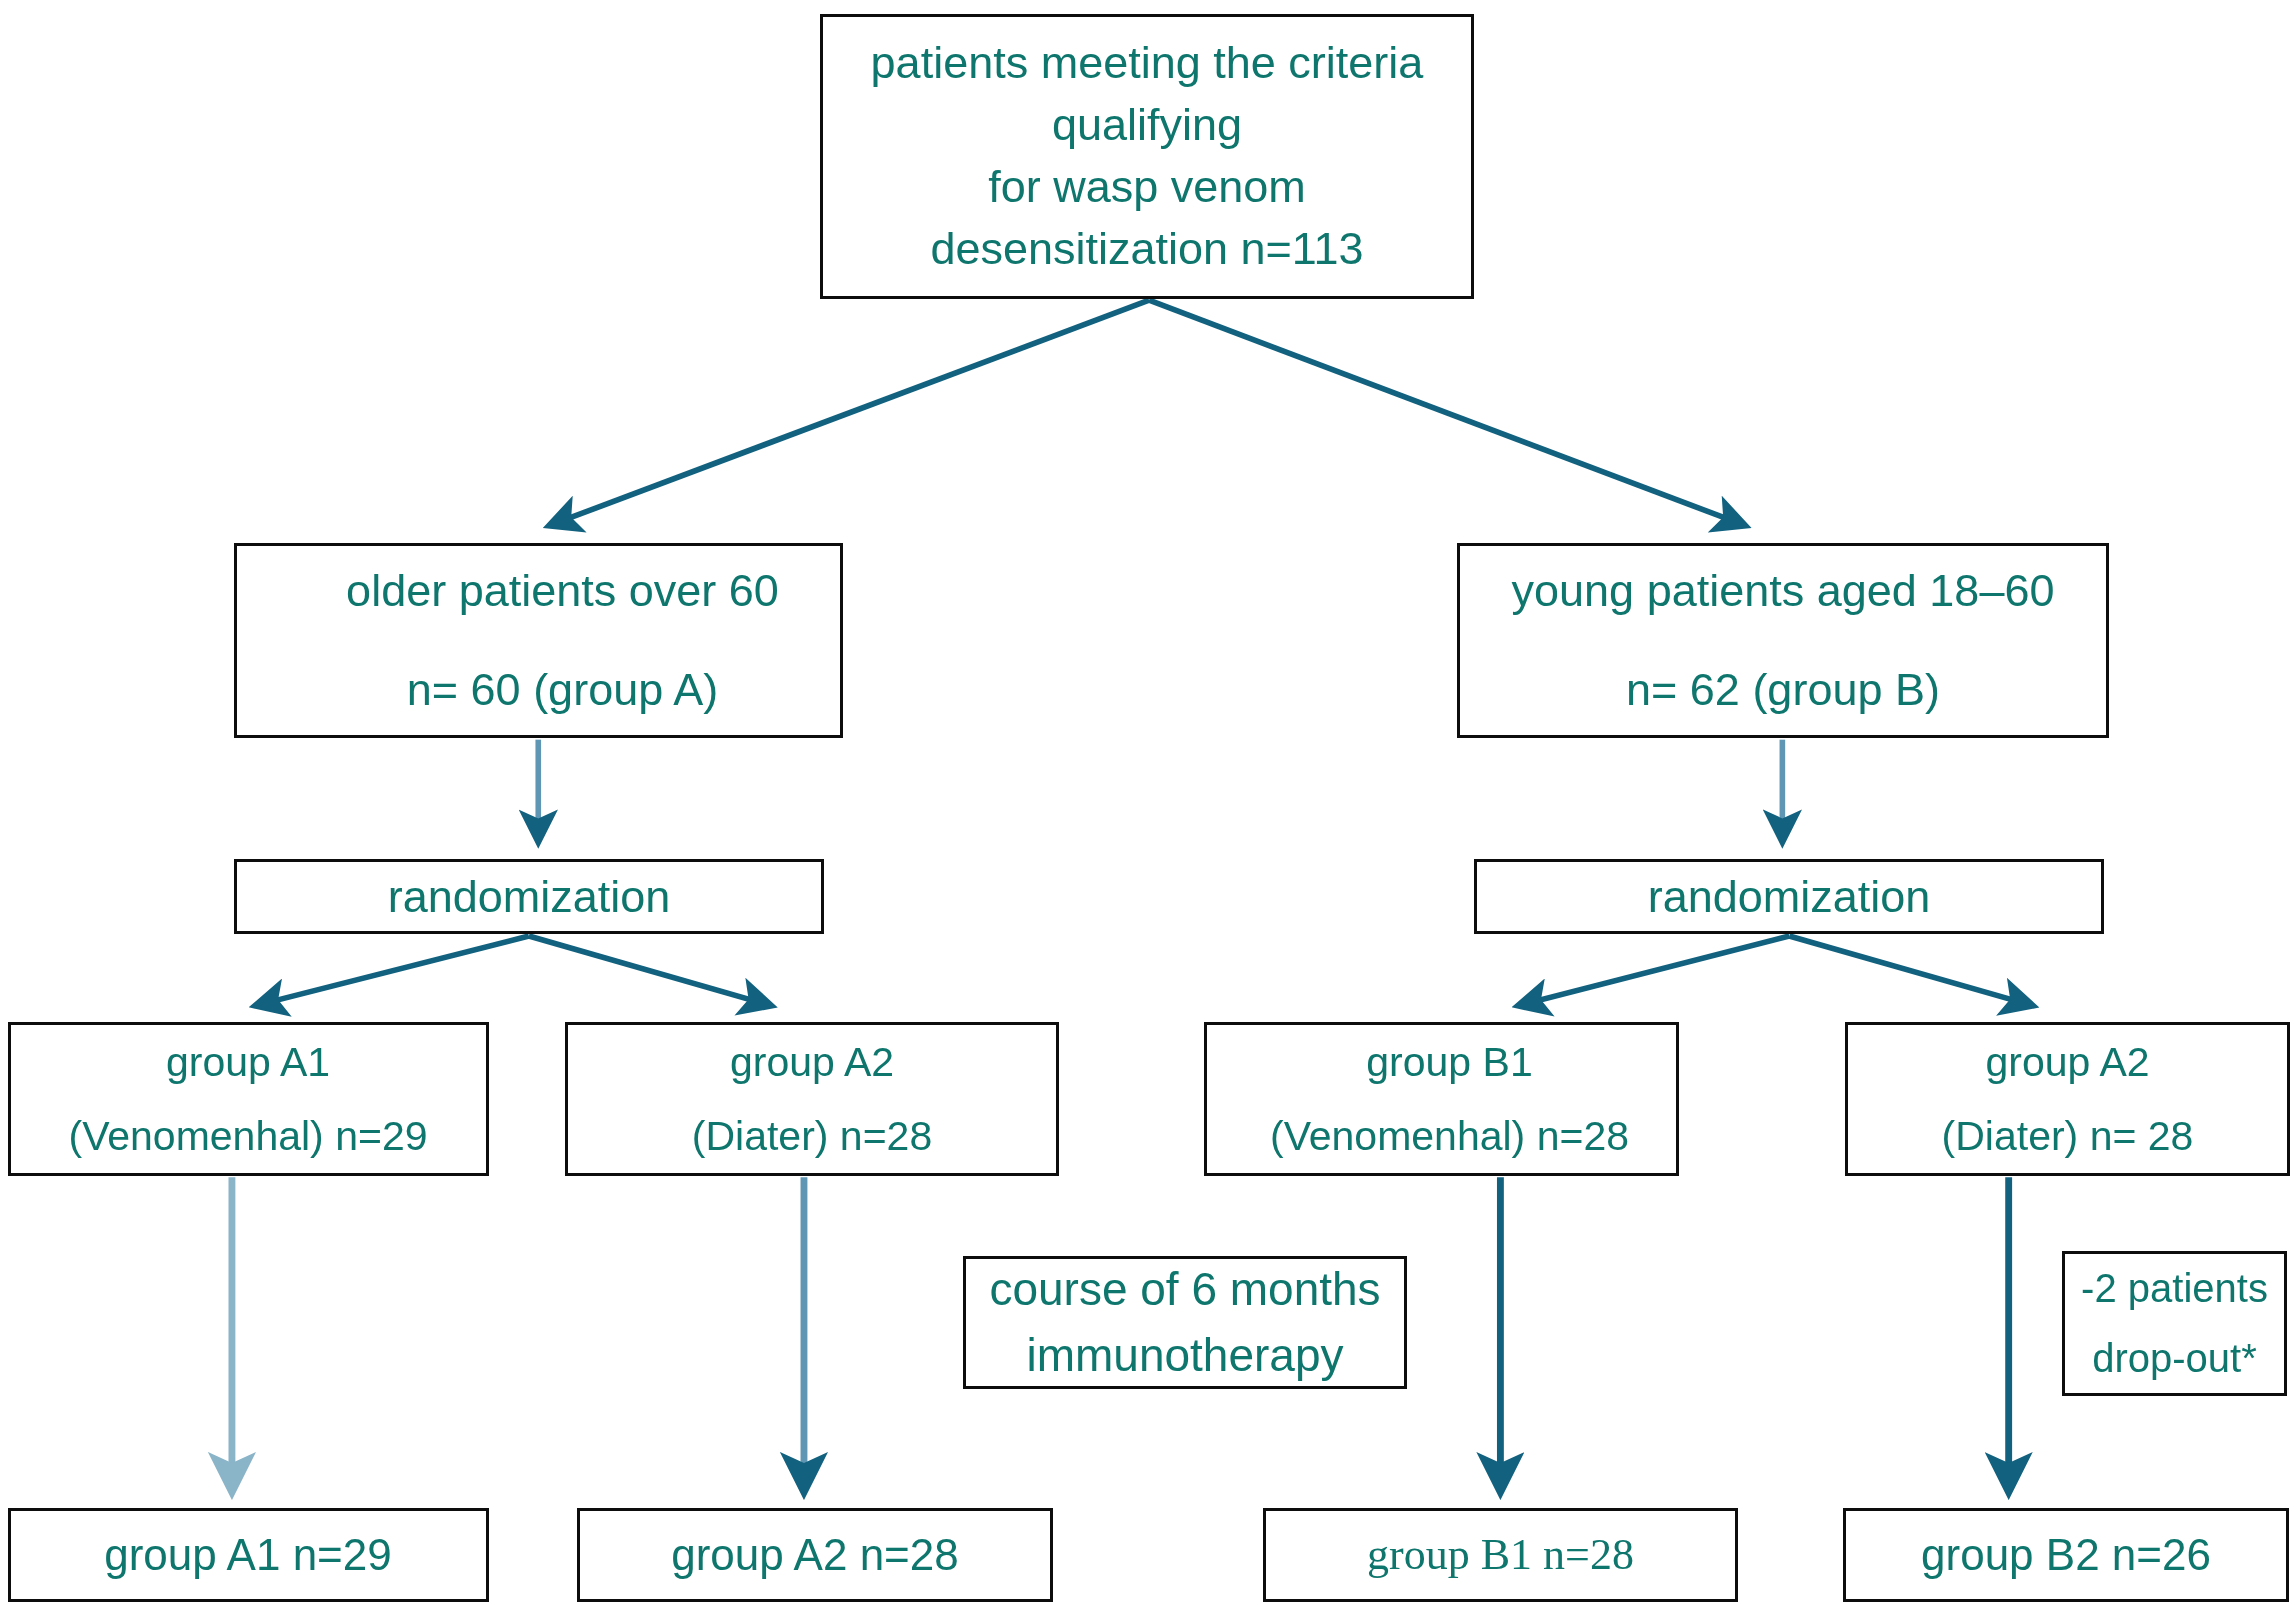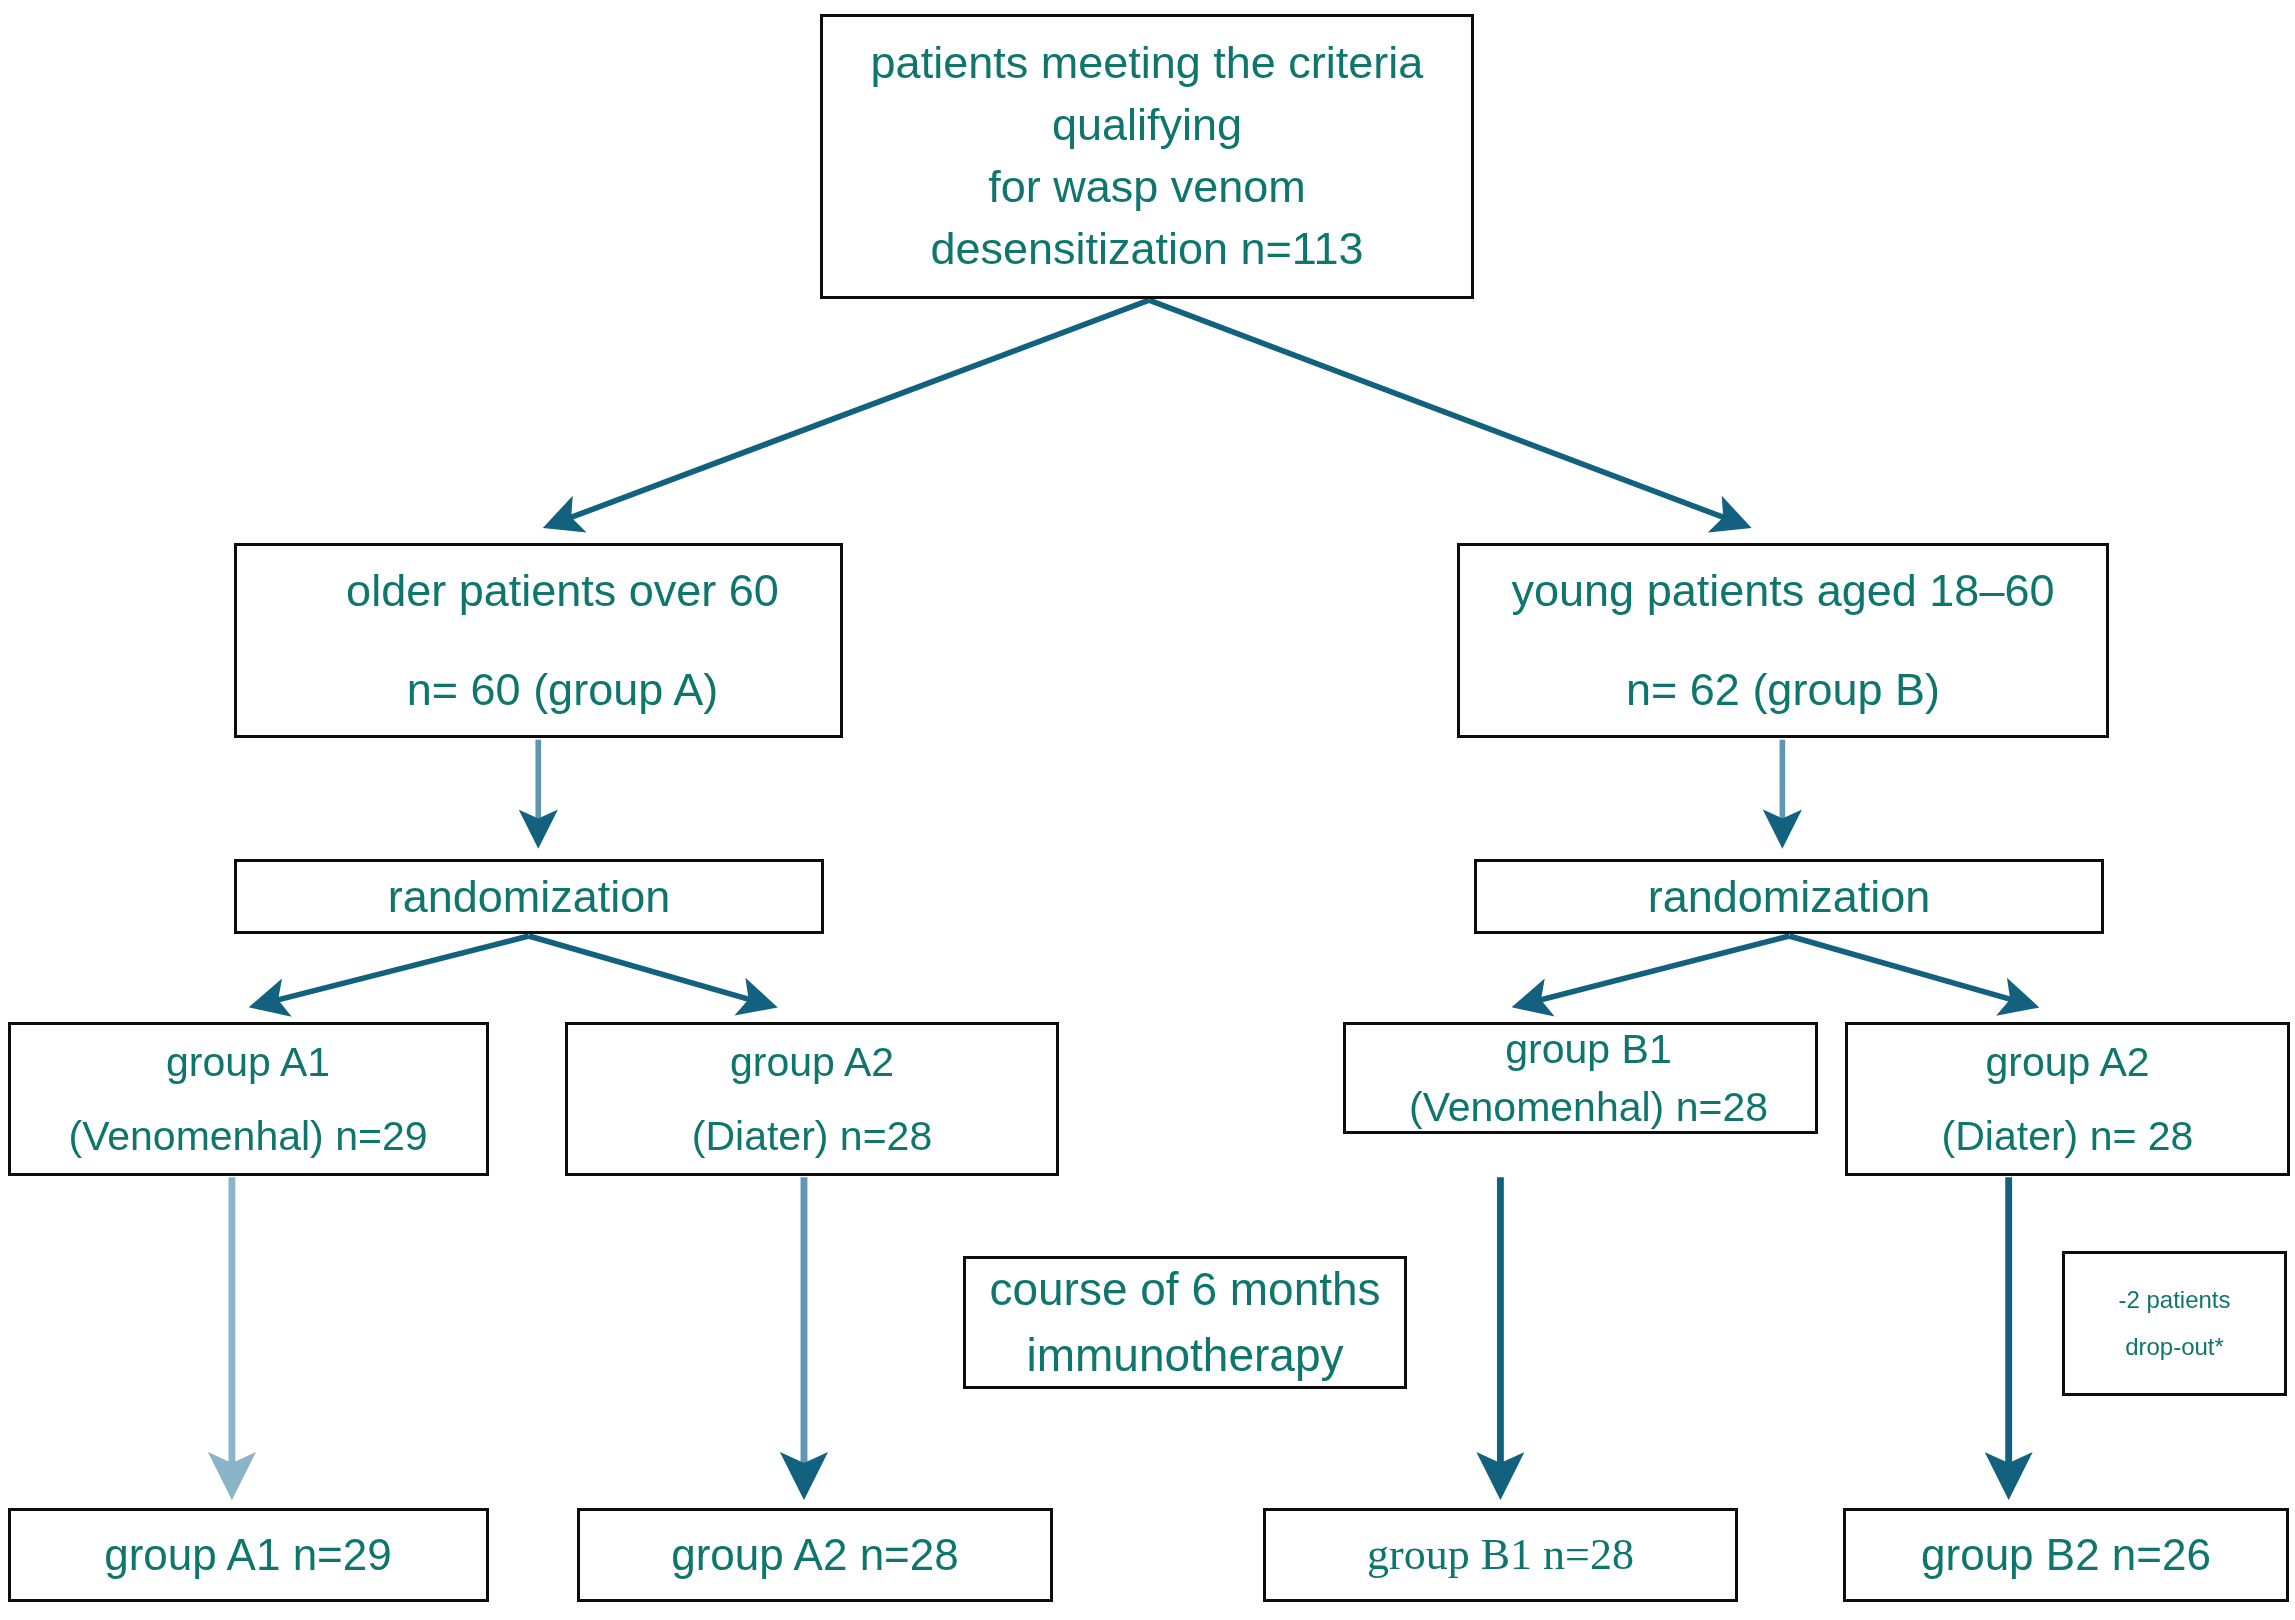--- a/index.html
+++ b/index.html
@@ -70,38 +70,38 @@
     left: 7.5px; top: 1022px; width: 481px; height: 154px;
     font-size: 41px;
   }
   #node-a1 .gap { height: 16.3px; }
   #node-a2 {
     left: 565px; top: 1022px; width: 494px; height: 154px;
     font-size: 41px;
   }
   #node-a2 .gap { height: 16.3px; }
   #node-b1 {
-    left: 1343px; top: 1022px; width: 475px; height: 112px;
+    left: 1204px; top: 1022px; width: 475px; height: 154px;
     font-size: 41px;
     padding-left: 16px;
   }
   #node-b1 .gap { height: 16.3px; }
   #node-b2arm {
     left: 1845px; top: 1022px; width: 445px; height: 154px;
     font-size: 41px;
   }
   #node-b2arm .gap { height: 16.3px; }
   #node-course {
     left: 963px; top: 1256px; width: 444px; height: 133px;
     font-size: 46px;
     border-width: 3.1px;
   }
   #node-dropout {
     left: 2062px; top: 1251px; width: 225px; height: 145px;
-    font-size: 24px;
+    font-size: 40px;
     border-width: 3.1px;
   }
   #node-dropout .gap { height: 13.8px; }
   #node-res-a1 {
     left: 7.5px; top: 1508px; width: 481px; height: 94px;
     font-size: 44px;
   }
   #node-res-a2 {
     left: 577px; top: 1508px; width: 476px; height: 94px;
     font-size: 44px;

